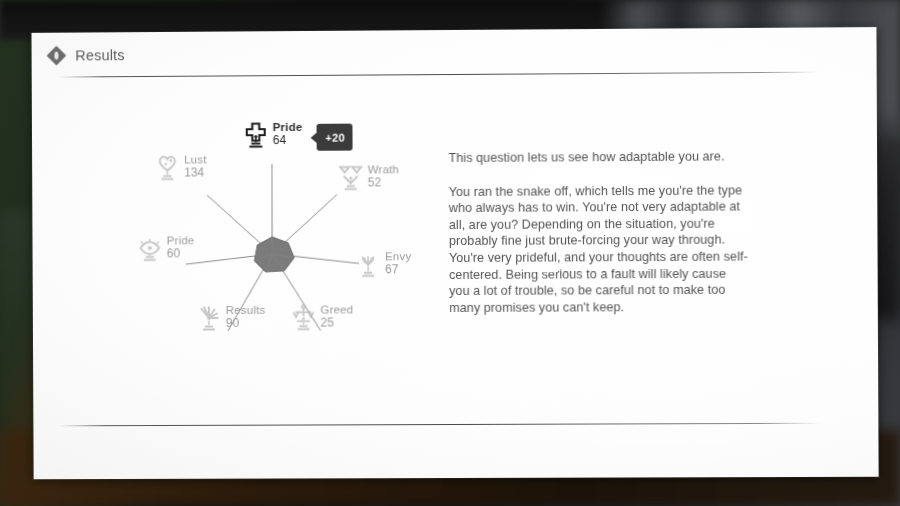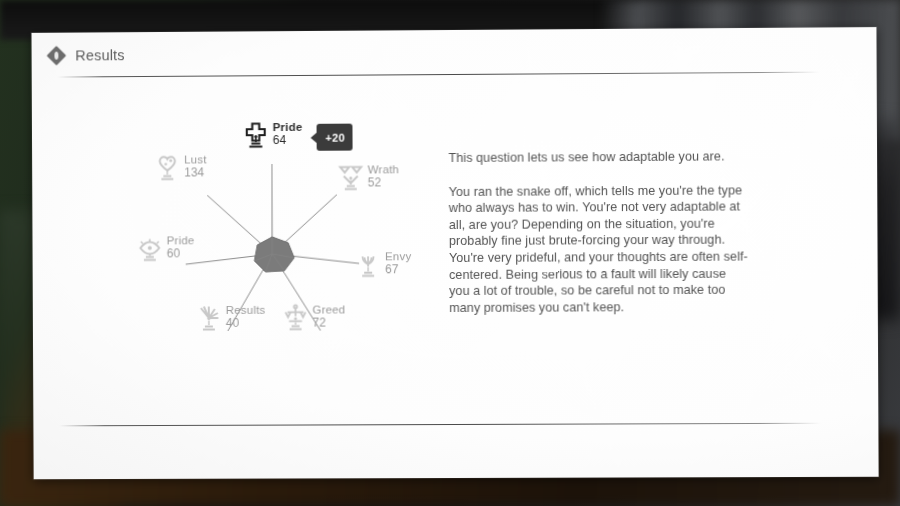--- a/index.html
+++ b/index.html
@@ -166,21 +166,21 @@
     border-right: 7px solid #3b3b3b;
   }
 
   
   #node-pride   { left: 136px; top: 2px;   }
   #node-lust    { left: 47px;  top: 34px;  }
   #node-wrath   { left: 231px; top: 45px;  }
   #node-sloth   { left: 29px;  top: 115px; }
   #node-envy    { left: 248px; top: 132px; }
   #node-gluttony{ left: 88px;  top: 185px; }
-  #node-greed   { left: 175px; top: 185px; }
+  #node-greed   { left: 183px; top: 185px; }
 
   
   #description {
     position: absolute;
     left: 418px; top: 120px;
     width: 300px;
   }
   #description p {
     font-size: 12.6px;
     line-height: 16.6px;
@@ -340,21 +340,21 @@
             <g stroke="#b4b4b4" stroke-width="2" fill="none">
               <path d="M13 14L5 4M13 14L8 2.5M13 14L13 2.5M13 14L19 5M13 14L22 9M13 14L22.5 14"></path>
             </g>
             <circle cx="13" cy="14.5" r="1.6" fill="#b4b4b4"></circle>
             <path d="M13 16.5v4.5" stroke="#b4b4b4" stroke-width="1.5"></path>
             <path d="M9 22.5h8M7 25.5h12" stroke="#b4b4b4" stroke-width="2"></path>
           </svg>
         </span>
         <span class="node-text">
           <span class="node-label">Results</span>
-          <span class="node-value">40</span>
+          <span class="node-value">90</span>
         </span>
       </div>
 
       <div class="node" id="node-greed">
         <span class="sin-icon">
           <svg viewBox="0 0 26 28" width="26" height="28">
             <g fill="none" stroke="#b4b4b4" stroke-width="1.8">
               <path d="M13 3.5v9"></path>
               <path d="M5 8.5h16"></path>
               <path d="M3 8.5l2.5 5 2.5-5"></path>
@@ -362,21 +362,21 @@
               <circle cx="13" cy="3" r="1.6"></circle>
               <path d="M6.5 17.5h13"></path>
             </g>
             <circle cx="13" cy="15" r="1.5" fill="#b4b4b4"></circle>
             <path d="M13 18.5v2.5" stroke="#b4b4b4" stroke-width="1.5"></path>
             <path d="M9 22.5h8M7 25.5h12" stroke="#b4b4b4" stroke-width="2"></path>
           </svg>
         </span>
         <span class="node-text">
           <span class="node-label">Greed</span>
-          <span class="node-value">72</span>
+          <span class="node-value">25</span>
         </span>
       </div>
 
     </div>
 
     <div id="description">
       <p id="desc-para-1">This question lets us see how adaptable you are.</p>
       <p id="desc-para-2">You ran the snake off, which tells me you're the type who always has to win. You're not very adaptable at all, are you? Depending on the situation, you're probably fine just brute-forcing your way through. You're very prideful, and your thoughts are often self-centered. Being serious to a fault will likely cause you a lot of trouble, so be careful not to make too many promises you can't keep.</p>
     </div>
 

